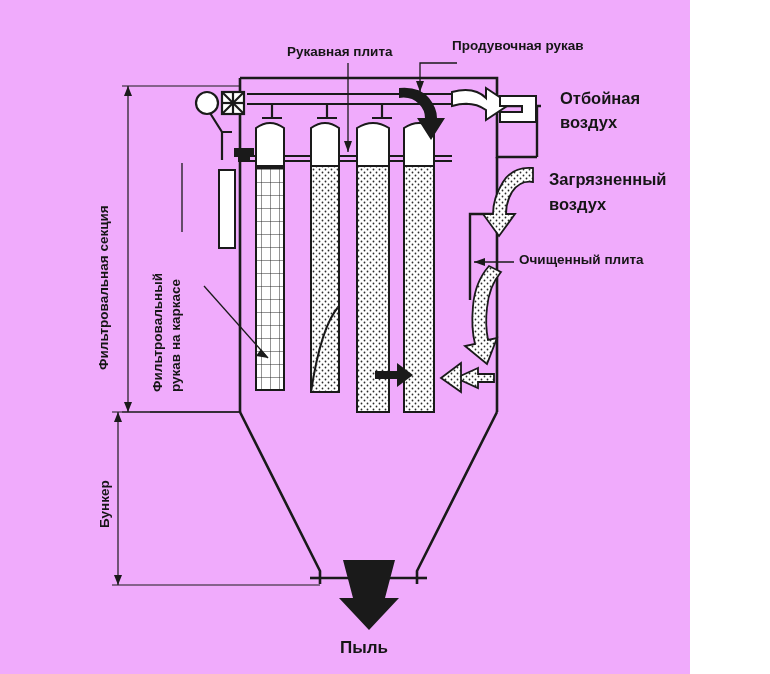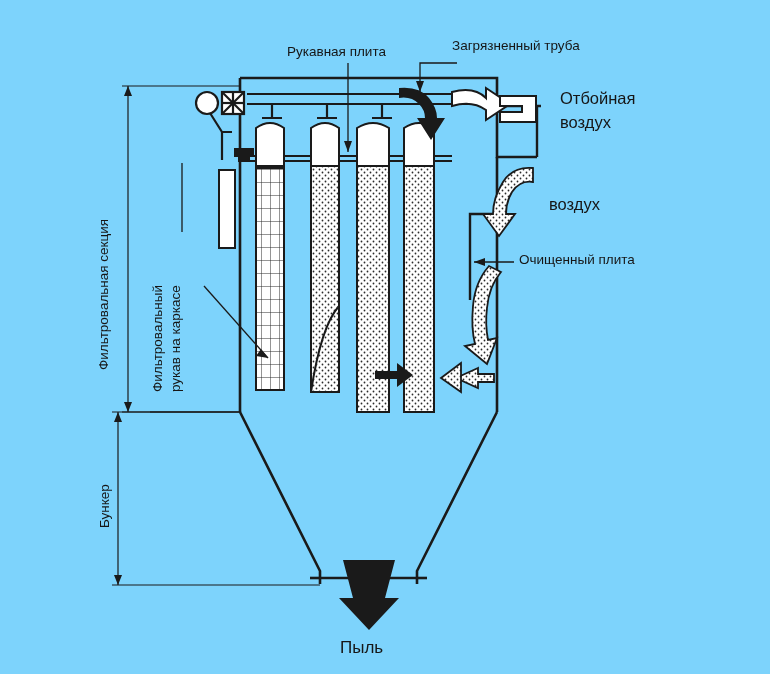--- a/index.html
+++ b/index.html
@@ -6,24 +6,25 @@
     margin: 0;
     padding: 0;
     background: #ffffff;
   }
   body {
     font-family: "Liberation Sans", sans-serif;
     color: #1a1a1a;
   }
   #stage {
     position: relative;
-    width: 770px;
+    width: 690px;
     height: 674px;
     overflow: hidden;
-    background: #7dd3fc;
+    background: #f0abfc;
+    font-weight: bold;
   }
   #diagram-svg {
     position: absolute;
     left: 0;
     top: 0;
   }
   .lbl {
     position: absolute;
     font-family: "Liberation Sans", sans-serif;
     color: #161616;
@@ -202,25 +203,26 @@
       <path d="M118 585 l-4 -10 l8 0 Z" fill="#1a1a1a" stroke="none"></path>
     </g>
 
     <g stroke="#1a1a1a" stroke-width="1.2">
       <line x1="150" y1="412" x2="240" y2="412"></line>
     </g>
   </svg>
 
   <div class="lbl lbl-sm" style="left:287px; top:44px;">Рукавная плита</div>
 
-  <div class="lbl lbl-sm" style="left:452px; top:38px;">Загрязненный труба</div>
+  <div class="lbl lbl-sm" style="left:452px; top:38px;">Продувочная рукав</div>
 
   <div class="lbl lbl-md" style="left:560px; top:88px;">Отбойная</div>
   <div class="lbl lbl-md" style="left:560px; top:112px;">воздух</div>
 
+  <div class="lbl lbl-md" style="left:549px; top:169px;">Загрязненный</div>
   <div class="lbl lbl-md" style="left:549px; top:194px;">воздух</div>
 
   <div class="lbl lbl-sm" style="left:519px; top:252px;">Очищенный плита</div>
 
   <div class="lbl lbl-sm rot" style="left:150px; top:392px;">Фильтровальный</div>
   <div class="lbl lbl-sm rot" style="left:168px; top:392px;">рукав на каркасе</div>
 
   <div class="lbl lbl-sm rot" style="left:96px; top:370px;">Фильтровальная секция</div>
 
   <div class="lbl lbl-sm rot" style="left:97px; top:528px;">Бункер</div>

